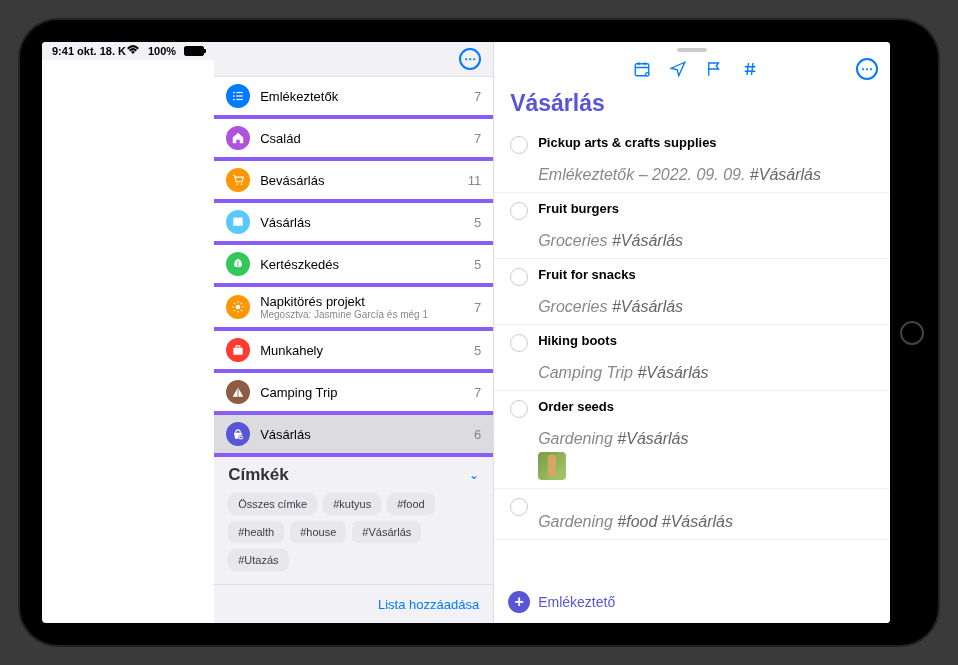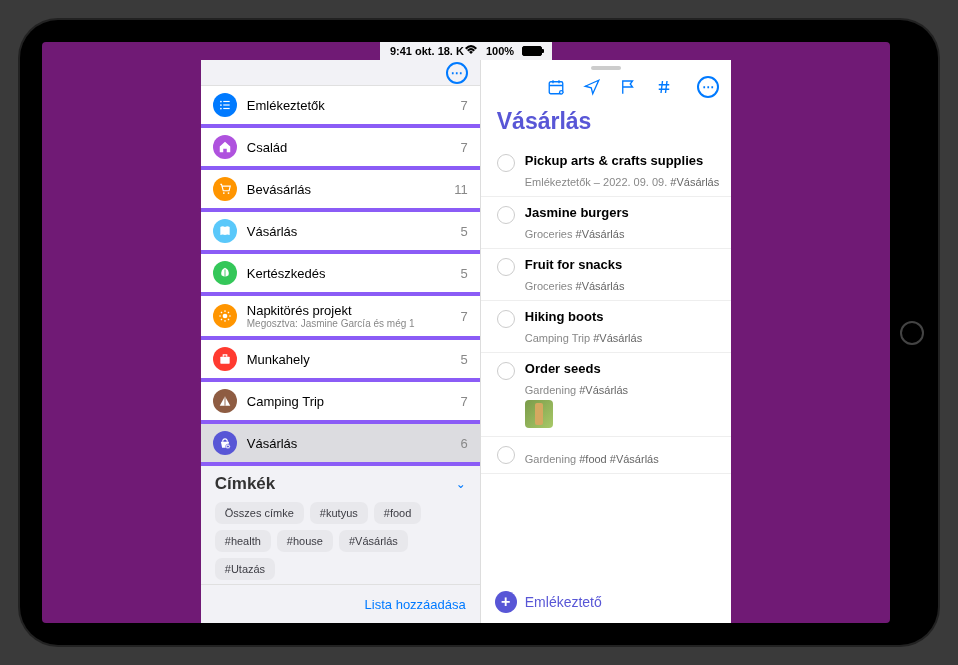--- a/index.html
+++ b/index.html
@@ -35,26 +35,25 @@
       transform: translateY(-50%);
       width: 24px;
       height: 24px;
       border: 2px solid #444;
       border-radius: 50%;
     }
     
     .screen {
       width: 100%;
       height: 100%;
-      background: #701a75;
+      background: #ffffff;
       border-radius: 4px;
       overflow: hidden;
       display: flex;
-      flex-direction: column;
-      align-items: center;
+      flex-direction: row;
     }
     
     .status-bar {
       height: 18px;
       display: flex;
       justify-content: space-between;
       align-items: center;
       padding: 0 10px;
       font-size: 11px;
       font-weight: 600;
@@ -311,23 +310,24 @@
       flex: 1;
     }
     
     .reminder-title {
       font-size: 13px;
       font-weight: 600;
       color: #000;
     }
     
     .reminder-meta {
-      font-size: 11px;
+      font-size: 16px;
       color: #888;
-      margin-top: 8px;
+      margin-top: 16px;
+      font-style: italic;
     }
     
     .reminder-meta .hashtag {
       color: #666;
     }
     
     .reminder-thumb {
       width: 28px;
       height: 28px;
       background: linear-gradient(135deg, #7a9b4a, #a8c968);
@@ -620,21 +620,21 @@
     <div class="reminder-check"></div>
     <div class="reminder-content">
       <div class="reminder-title">Pickup arts &amp; crafts supplies</div>
       <div class="reminder-meta">Emlékeztetők – 2022. 09. 09. <span class="hashtag">#Vásárlás</span></div>
 
     </div>
   </div>
             <div class="reminder-item">
     <div class="reminder-check"></div>
     <div class="reminder-content">
-      <div class="reminder-title">Jasmine burgers</div>
+      <div class="reminder-title">Fruit burgers</div>
       <div class="reminder-meta">Groceries <span class="hashtag">#Vásárlás</span></div>
 
     </div>
   </div>
             <div class="reminder-item">
     <div class="reminder-check"></div>
     <div class="reminder-content">
       <div class="reminder-title">Fruit for snacks</div>
       <div class="reminder-meta">Groceries <span class="hashtag">#Vásárlás</span></div>
 

